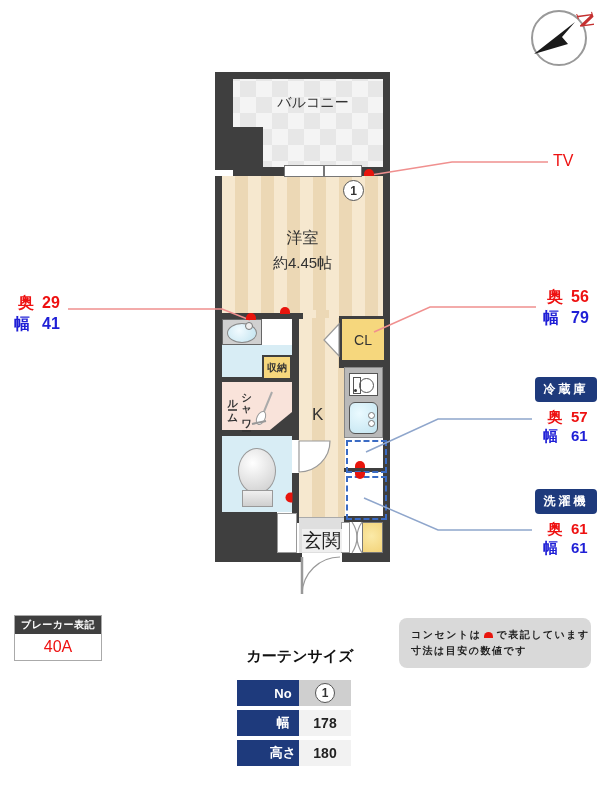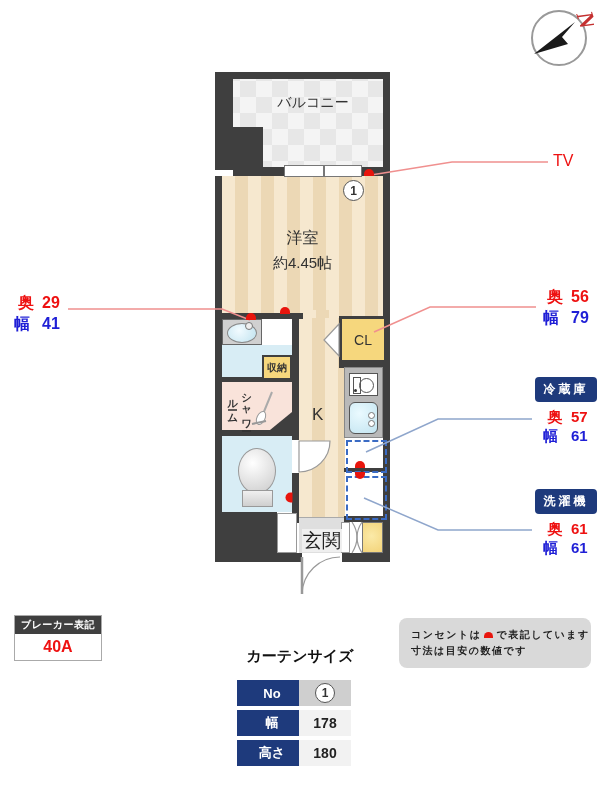--- a/index.html
+++ b/index.html
@@ -23,21 +23,21 @@
   .dimrow .jp{width:24px;}
   .dimrow .num{margin-left:4px;}
   .badge{position:absolute;width:62px;height:25px;background:#1e3a7c;color:#fff;border-radius:4px;
          font-size:12px;font-weight:bold;letter-spacing:3px;display:flex;align-items:center;justify-content:center;}
   .dims{position:absolute;font-size:15px;}
   .dims .dimrow{font-size:15px;line-height:19px;}
   .circnum{display:inline-flex;width:18px;height:18px;border:1.5px solid #555;border-radius:50%;
            background:#fff;align-items:center;justify-content:center;font-size:12px;font-weight:bold;color:#333;}
   .dashedbox{position:absolute;border:2px dashed #3a6bc4;background:transparent;}
   .th{position:absolute;width:70px;height:26px;background:#1e3a7c;color:#fff;font-size:13px;font-weight:bold;
-      display:flex;align-items:center;justify-content:center;}
+      display:flex;align-items:center;justify-content:center;padding-left:11px;}
   .td{position:absolute;width:52px;height:26px;font-size:14px;font-weight:bold;color:#222;
       display:flex;align-items:center;justify-content:center;}
   .notebox{position:absolute;left:399px;top:618px;width:192px;background:#d9d9d9;border-radius:8px;
            padding:8px 0 8px 12px;font-size:10px;font-weight:bold;letter-spacing:1.5px;color:#222;box-sizing:border-box;}
   .notebox .row{display:flex;align-items:center;margin:2px 0;}
   .dome{display:inline-block;width:9px;height:6px;background:#e8150d;border-radius:9px 9px 0 0;margin:0 3px;}
   .vtext{writing-mode:vertical-rl;text-orientation:upright;letter-spacing:1px;}
   svg{position:absolute;left:0;top:0;}
 </style>
 </head>
@@ -206,21 +206,21 @@
         <span class="num">61</span>
       </div>
     <div class="dimrow blue">
         <span class="jp">幅</span>
         <span class="num">61</span>
       </div>
   </div>
 
   <div class="abs" style="left:14px;top:615px;width:86px;border:1px solid #aaa;background:#fff;">
     <div class="center" style="height:18px;background:#3f3f3f;color:#fff;font-size:10px;font-weight:bold;letter-spacing:0.5px;">ブレーカー表記</div>
-    <div class="center red" style="height:26px;font-size:16px;font-weight:bold;">40A</div>
+    <div class="center red" style="height:26px;font-size:16px;font-weight:normal;">40A</div>
   </div>
 
   <div class="lbl center" style="left:235px;top:647px;width:130px;font-size:15px;color:#111;">カーテンサイズ</div>
   <div class="th" style="left:237px;top:680px;">No</div>
   <div class="td" style="left:299px;top:680px;background:#cfcfcf;">
     <span class="circnum">1</span>
   </div>
   <div class="th" style="left:237px;top:710px;">幅</div>
   <div class="td" style="left:299px;top:710px;background:#f2f2f2;">178</div>
   <div class="th" style="left:237px;top:740px;">高さ</div>

